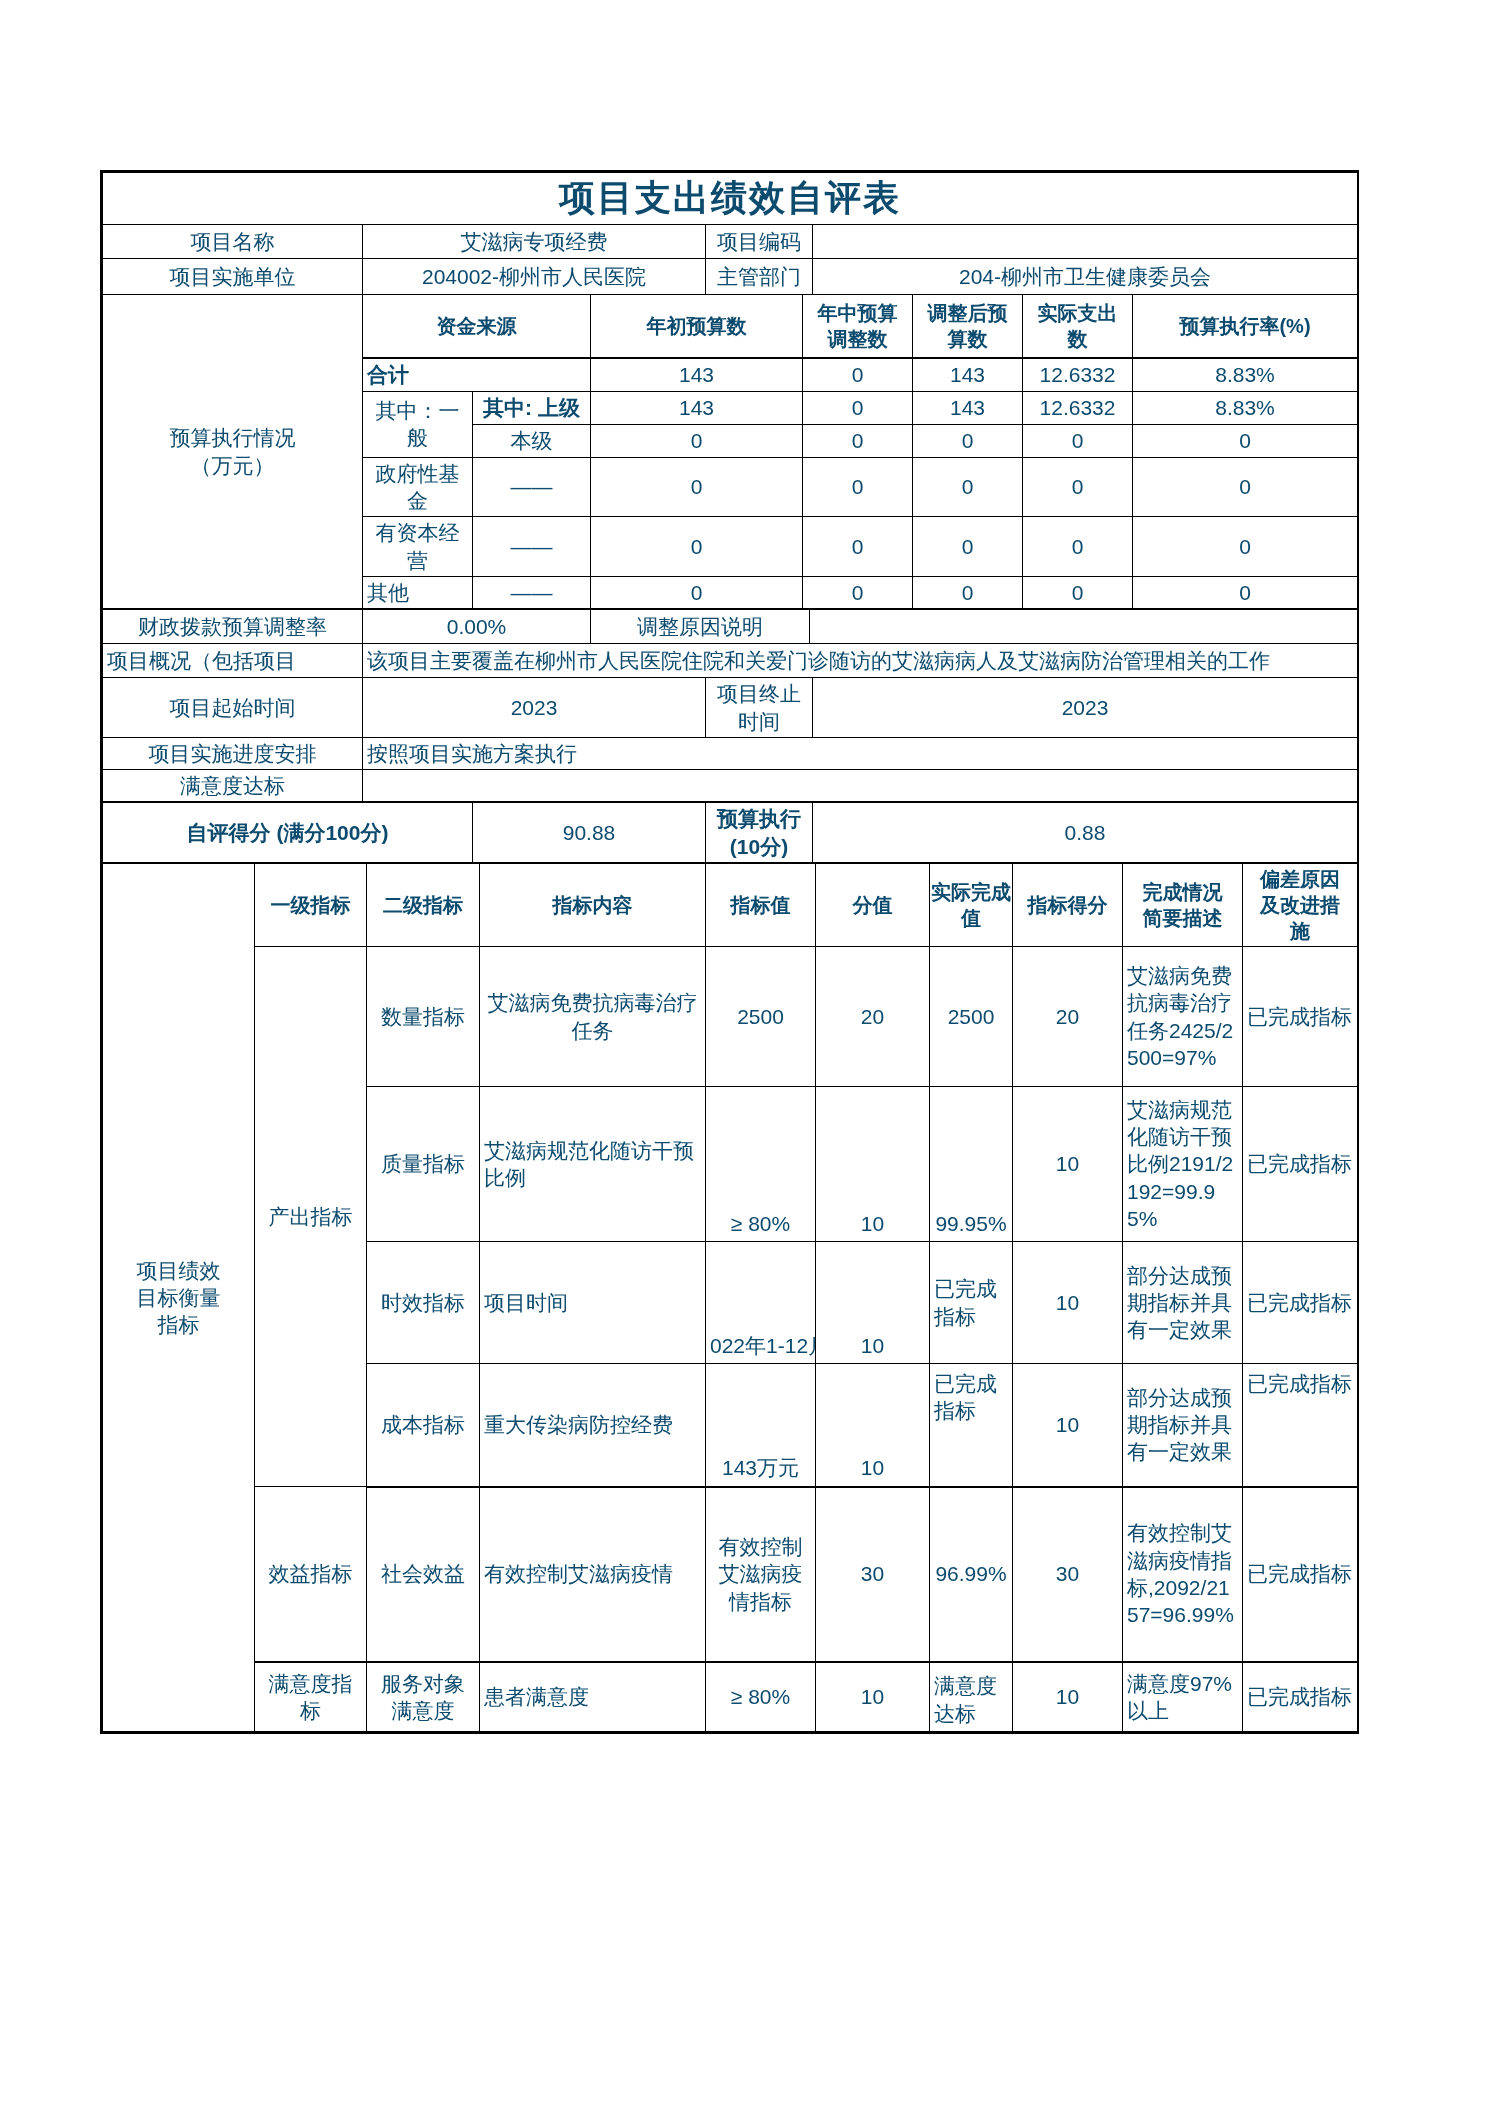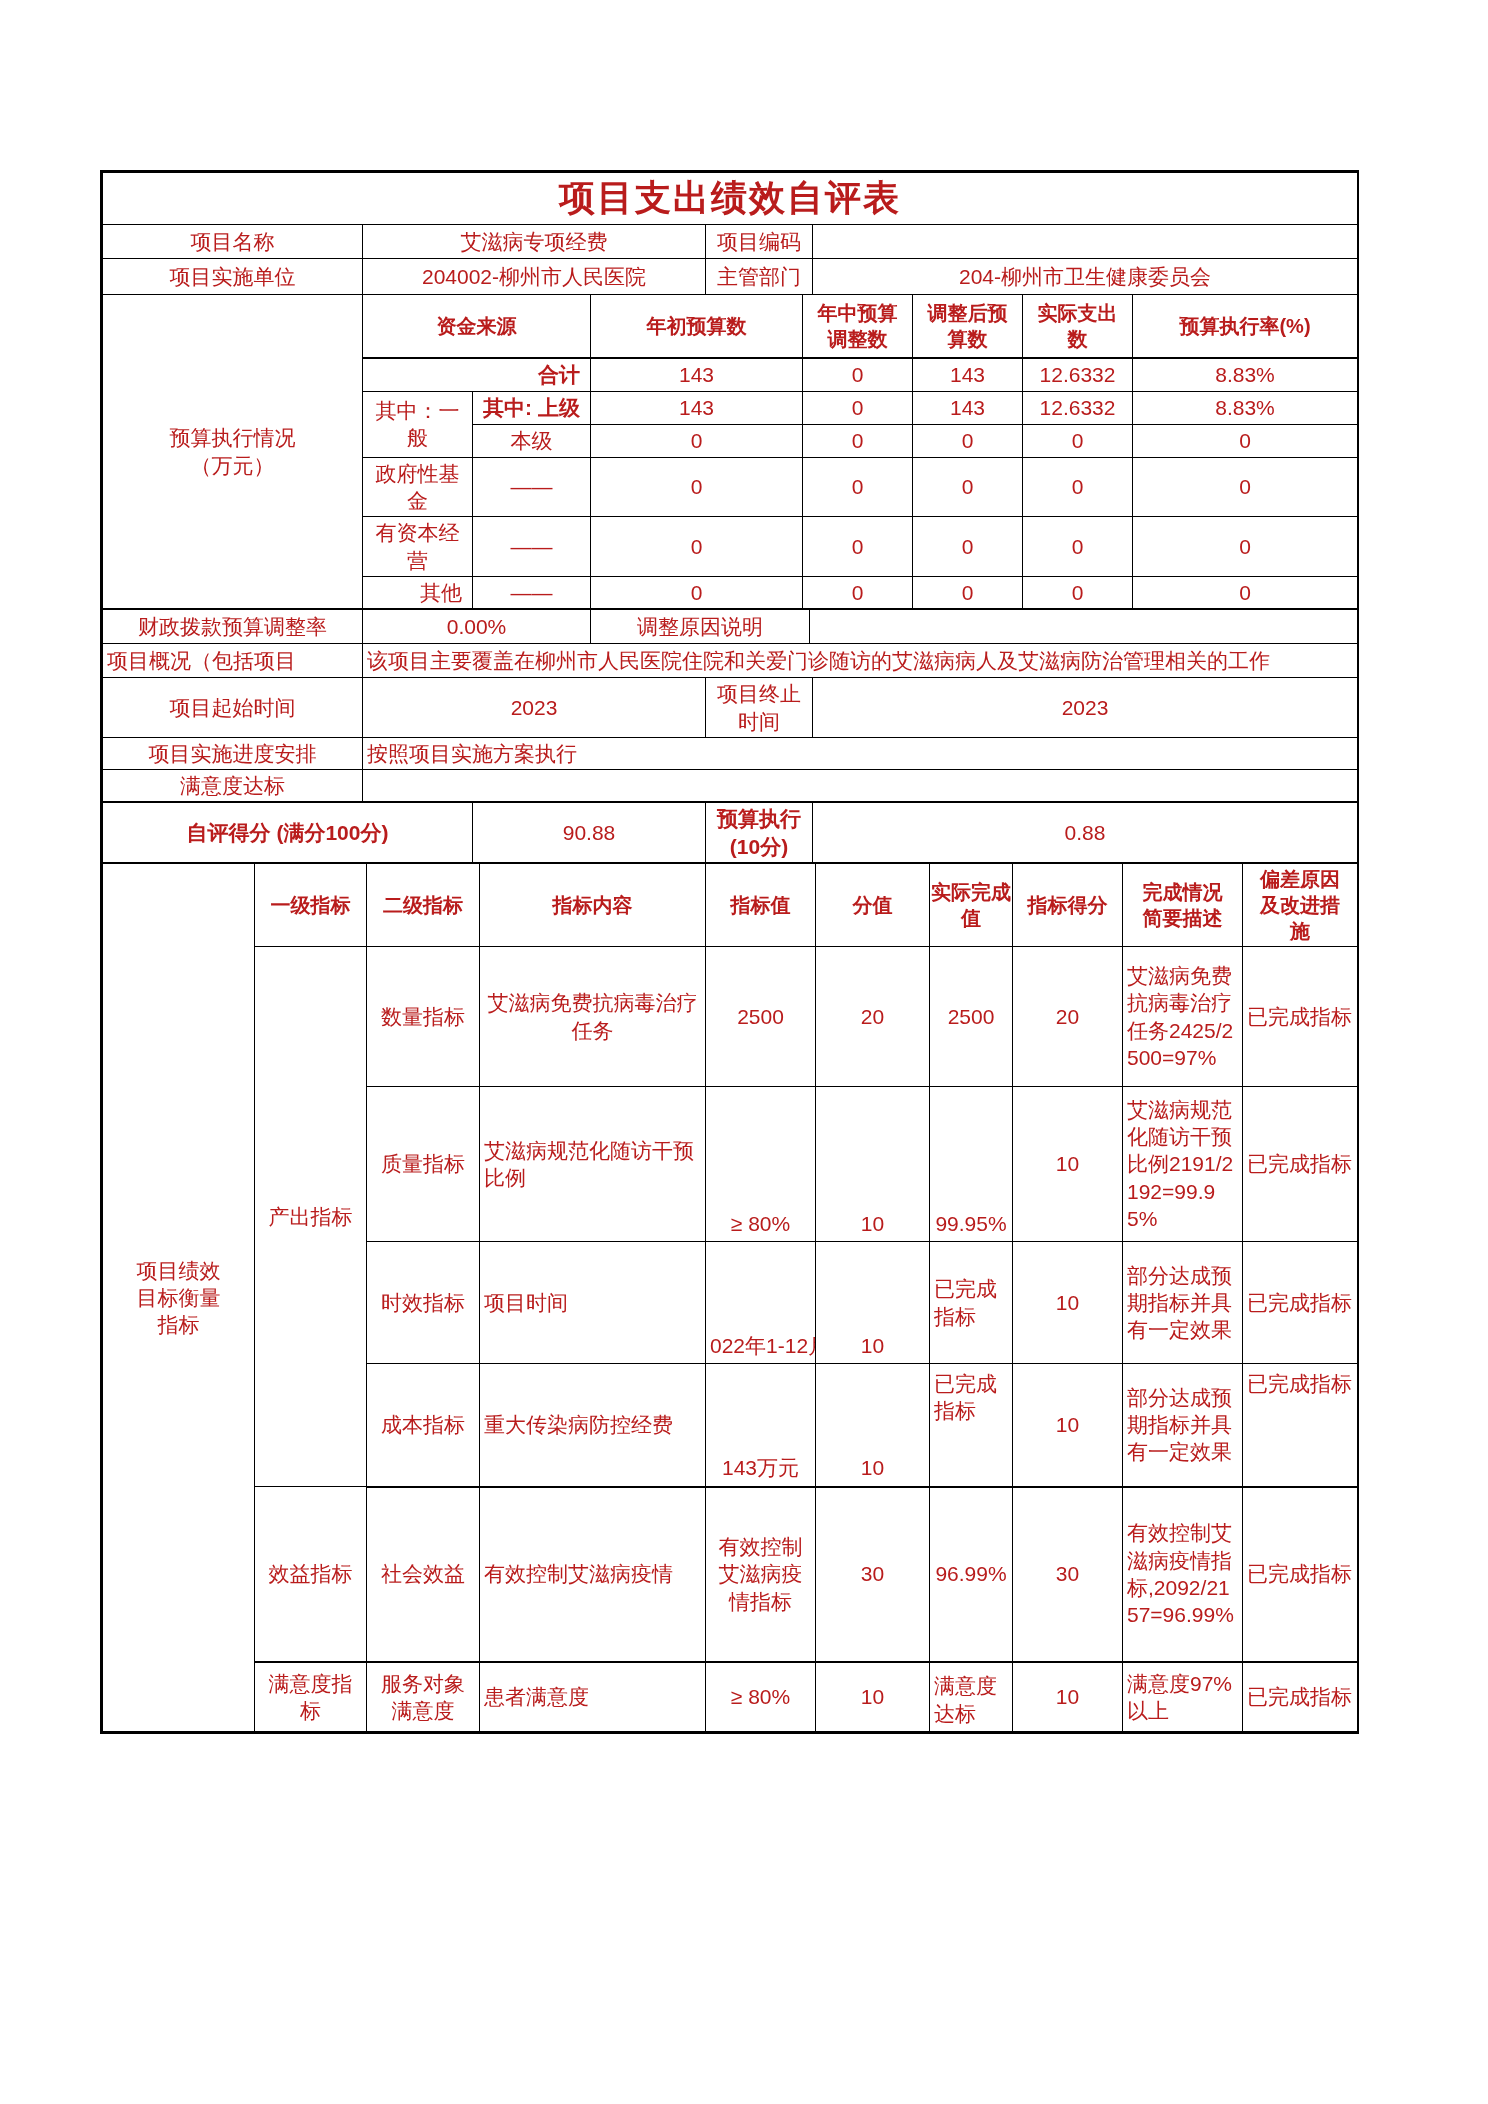--- a/index.html
+++ b/index.html
@@ -1,28 +1,28 @@
 <!DOCTYPE html>
 <html><head>
 <meta charset="utf-8">
 <style>
   html,body{margin:0;padding:0;background:#e8e8e8;}
   *{box-sizing:border-box;}
   .page{position:relative;width:1488px;height:2104px;background:#ffffff;margin:0 auto;
-        font-family:"Liberation Sans","DejaVu Sans",sans-serif;color:#b91c1c;overflow:hidden;}
+        font-family:"Liberation Sans","DejaVu Sans",sans-serif;color:#0c4a6e;overflow:hidden;}
   .sheet{position:absolute;left:100px;top:170px;width:1259px;border:2px solid #000;}
   table{border-collapse:collapse;table-layout:fixed;width:1255px;margin-top:-1px;}
   table:first-child{margin-top:0;}
   td{border:1px solid #000;text-align:center;vertical-align:middle;font-size:21px;
      padding:2px 4px;overflow:hidden;line-height:1.3;}
   .title-cell{font-size:36px;font-weight:bold;letter-spacing:2px;border-bottom:1px solid #000;}
   .hd{font-weight:bold;font-size:20px;}
   .b{font-weight:bold;}
   .left{text-align:left;}
-  .right{text-align:right;padding-right:10px;margin-left:36px;}
+  .right{text-align:left;padding-right:10px;margin-left:36px;}
   .pre{white-space:pre-line;}
   .nw{white-space:nowrap;}
   .vb{vertical-align:bottom;padding-bottom:4px;}
   .vt{vertical-align:top;padding-top:6px;}
   .ba{word-break:break-all;margin-left:44px;}
   .sm{font-size:21px;}
   tr.bb2 > td{border-bottom-width:2px;}
   tr.bt2 > td{border-top-width:2px;}
   .pagenum{position:absolute;left:0;right:0;top:2022px;text-align:center;font-size:25px;
            font-family:"Liberation Serif","DejaVu Serif",serif;}

